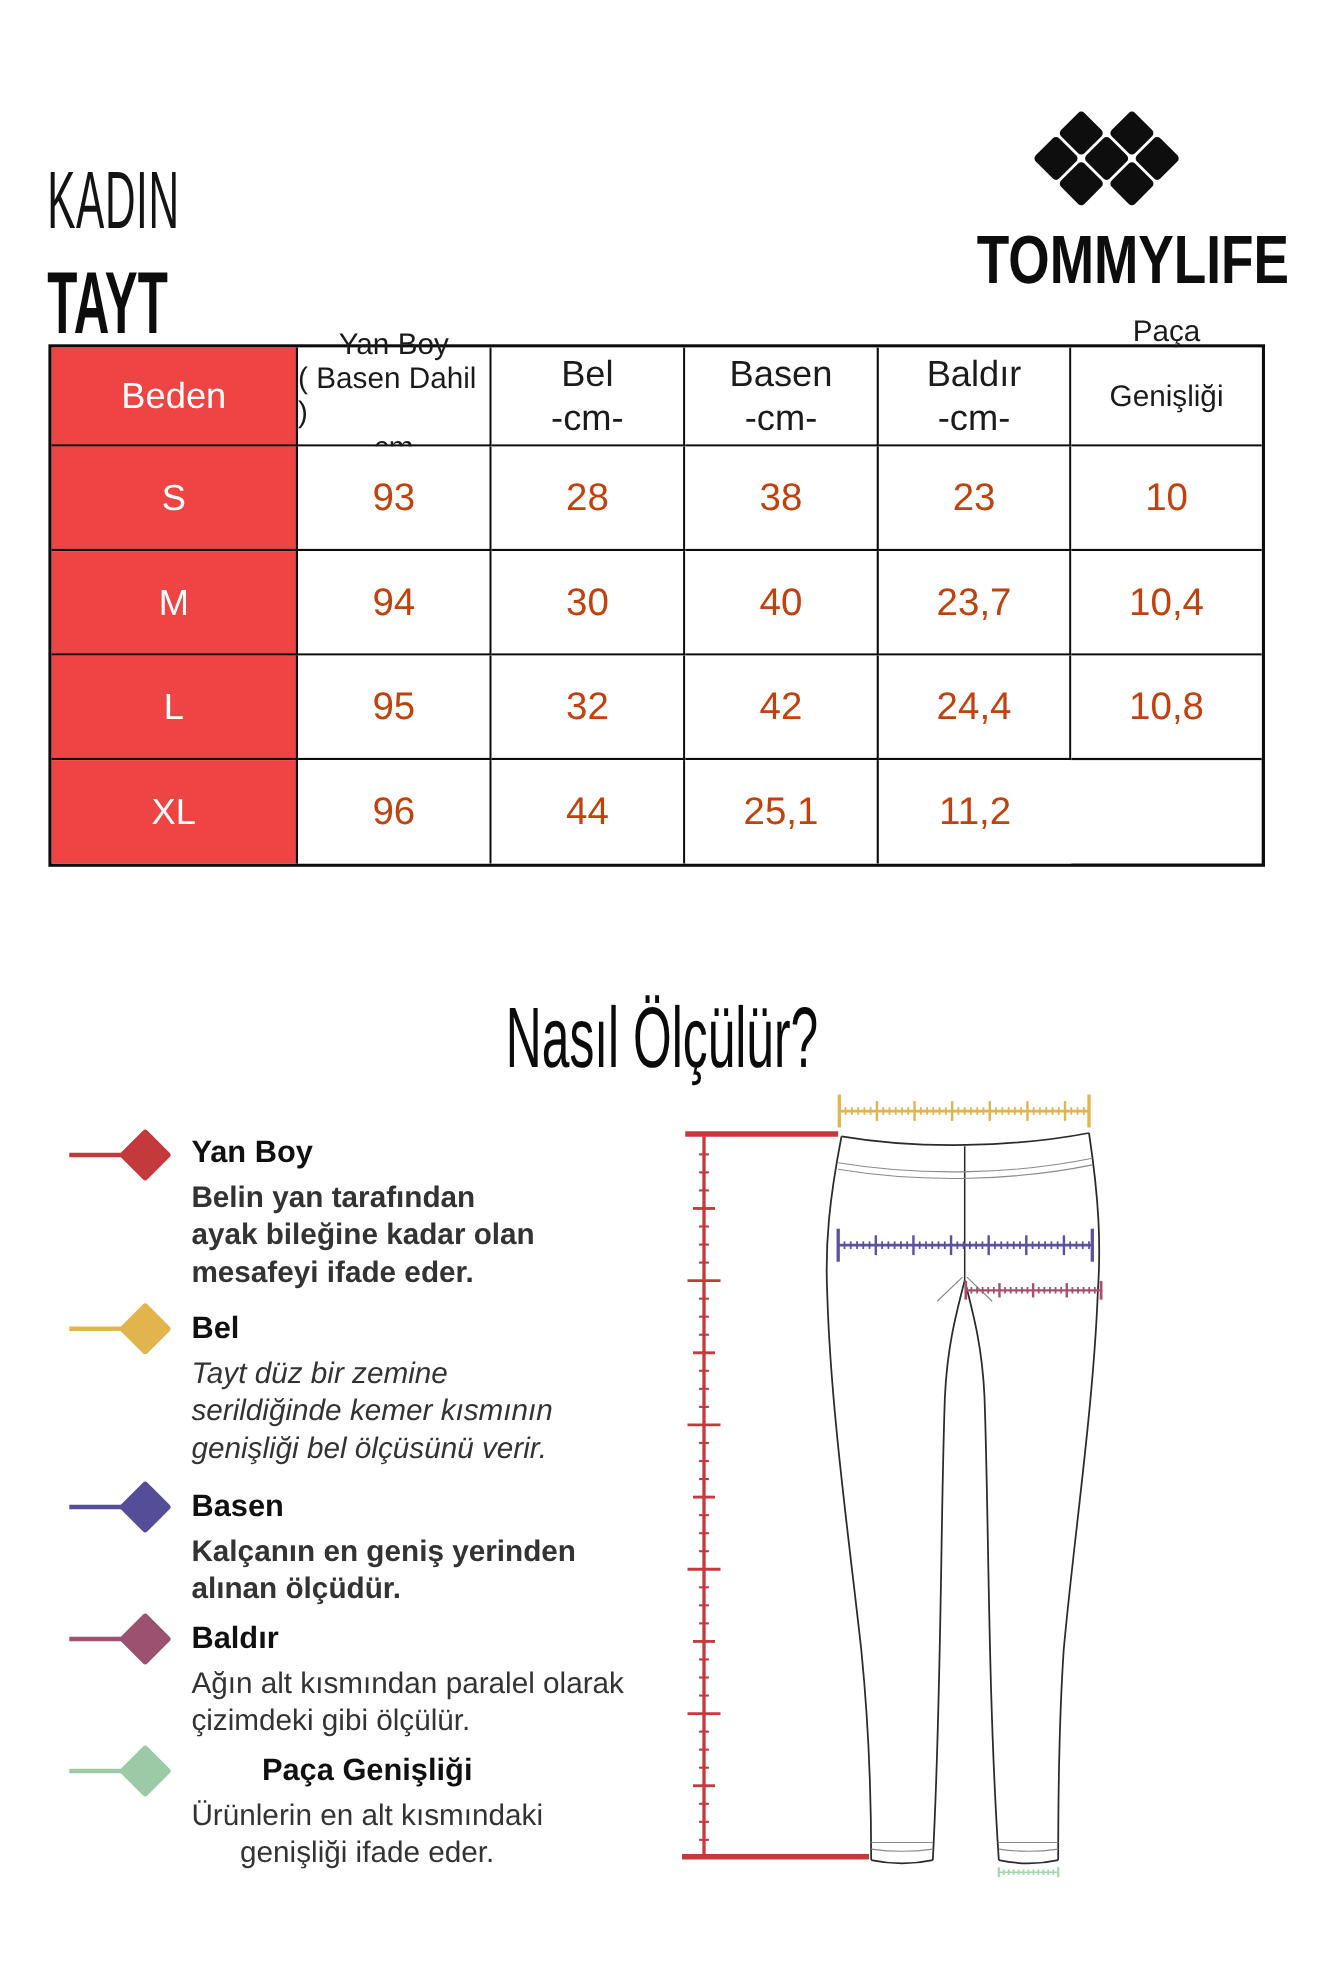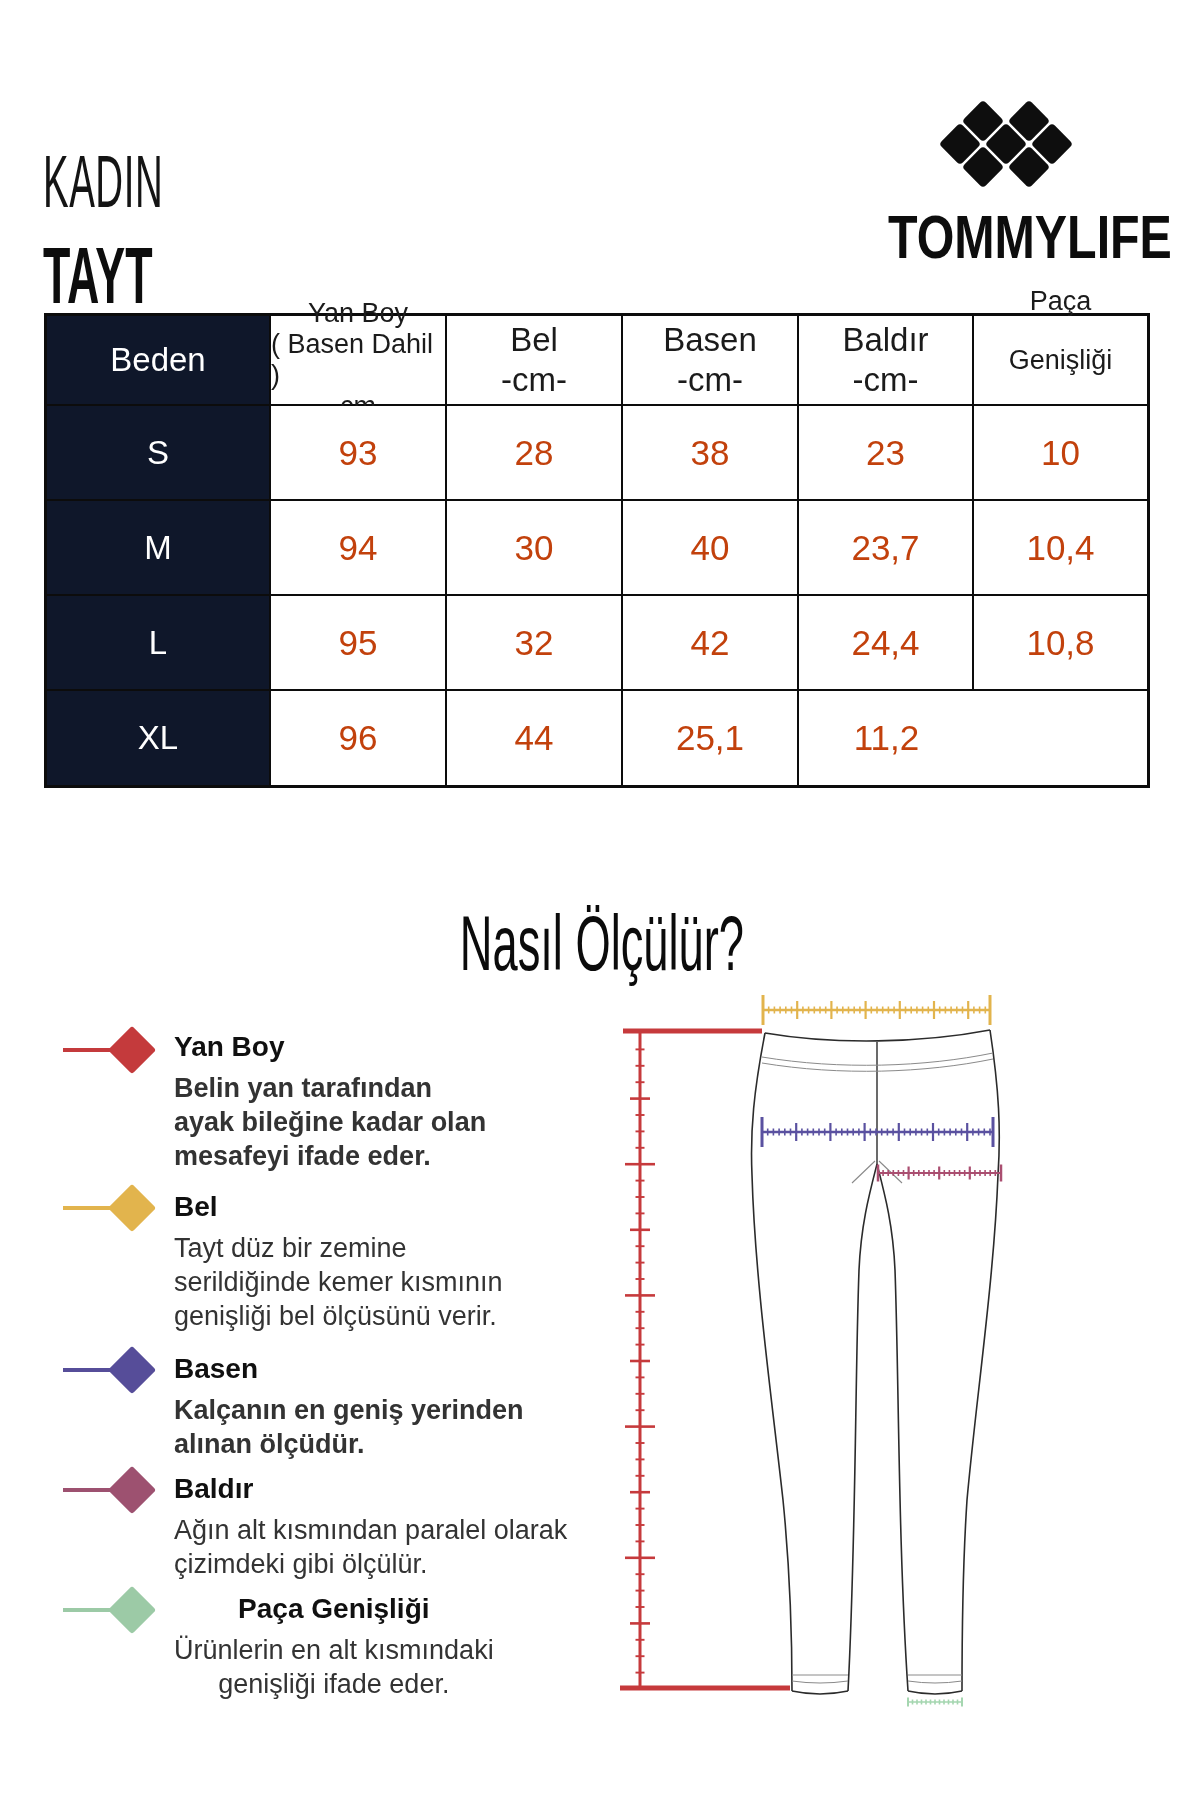--- a/index.html
+++ b/index.html
@@ -29,21 +29,21 @@
     grid-template-columns:224px 176px 176px 176px 175px 173px;
     grid-template-rows:90px 95px 95px 95px 94px;
   }
   .cell{
     border-right:2px solid #0c0c0c;border-bottom:2px solid #0c0c0c;
     box-sizing:border-box;display:flex;flex-direction:column;
     align-items:center;justify-content:center;background:#fff;color:#1b1b1b;
   }
   .cell.last-col{border-right:none;gap:28px;}
   .cell.last-row{border-bottom:none;}
-  .cell.dark{background:#0f172a;color:#ffffff;border-color:#0c0c0c;}
+  .cell.dark{background:#ef4444;color:#ffffff;border-color:#0c0c0c;}
   .hdr-big{font-size:33px;line-height:40px;}
   .hdr-small{font-size:27px;line-height:31px;}
   .size-letter{font-size:33px;color:#ffffff;}
   .num{font-size:35px;color:#c2410c;}
   
   .howto-title{
     left:380px;top:903px;width:380px;text-align:center;
     font-size:78px;font-weight:500;color:#0b0b0b;white-space:nowrap;
     transform:scaleX(0.58);transform-origin:center top;line-height:1.05;
   }
@@ -193,21 +193,21 @@
     <div>mesafeyi ifade eder.</div>
   </div>
 </div>
 
 <svg class="leg-icon" style="top:1180px;" viewBox="0 0 112 56">
   <line x1="3" y1="28" x2="54" y2="28" stroke-width="4" stroke="#e2b44d"></line>
   <polygon points="72,8 92,28 72,48 52,28" stroke-width="6" stroke-linejoin="round" fill="#e2b44d" stroke="#e2b44d"></polygon>
 </svg>
 <div class="abs" style="left:174px;top:1190px;">
   <div class="leg-item-label">Bel</div>
-  <div class="leg-desc" style="margin-top:7px;">
+  <div class="leg-desc" style="margin-top:7px;font-style:italic;">
     <div>Tayt düz bir zemine</div>
     <div>serildiğinde kemer kısmının</div>
     <div>genişliği bel ölçüsünü verir.</div>
   </div>
 </div>
 
 <svg class="leg-icon" style="top:1342px;" viewBox="0 0 112 56">
   <line x1="3" y1="28" x2="54" y2="28" stroke-width="4" stroke="#564d99"></line>
   <polygon points="72,8 92,28 72,48 52,28" stroke-width="6" stroke-linejoin="round" fill="#564d99" stroke="#564d99"></polygon>
 </svg>

